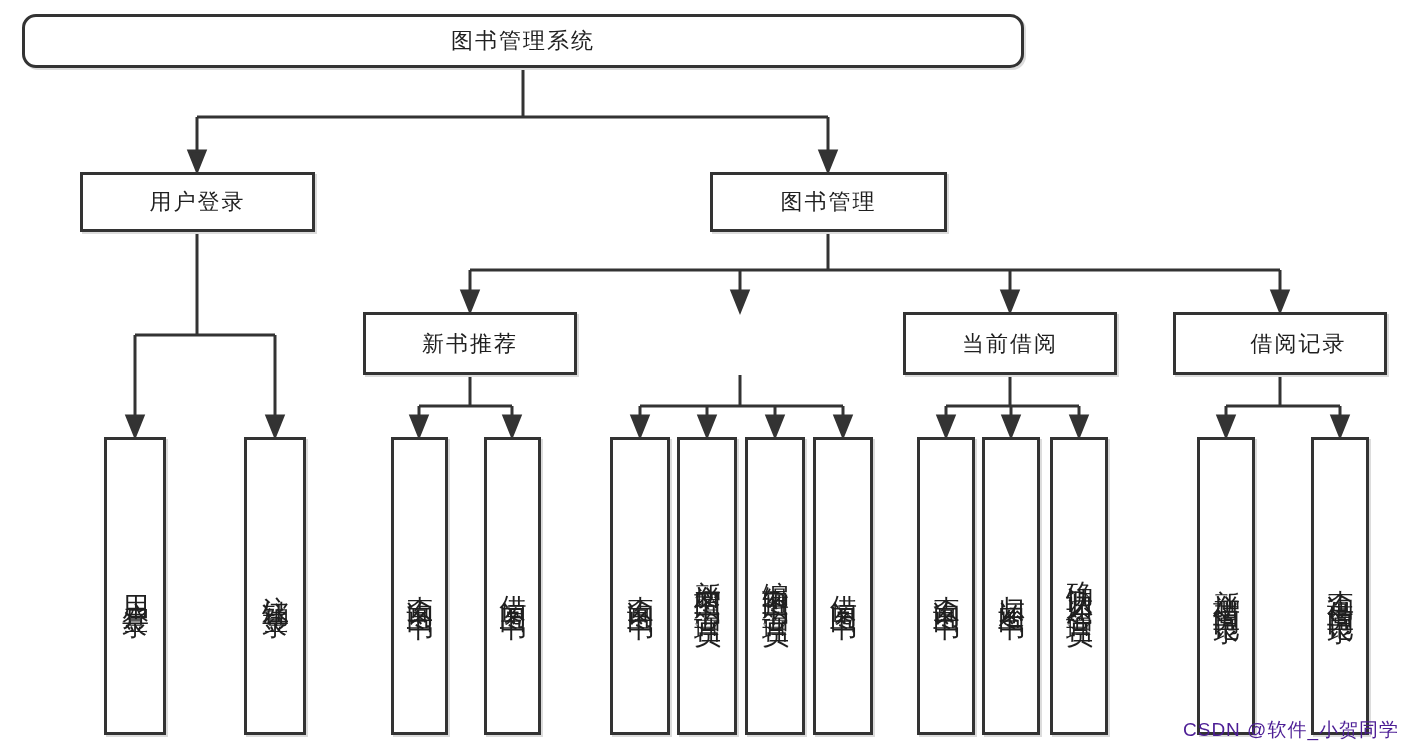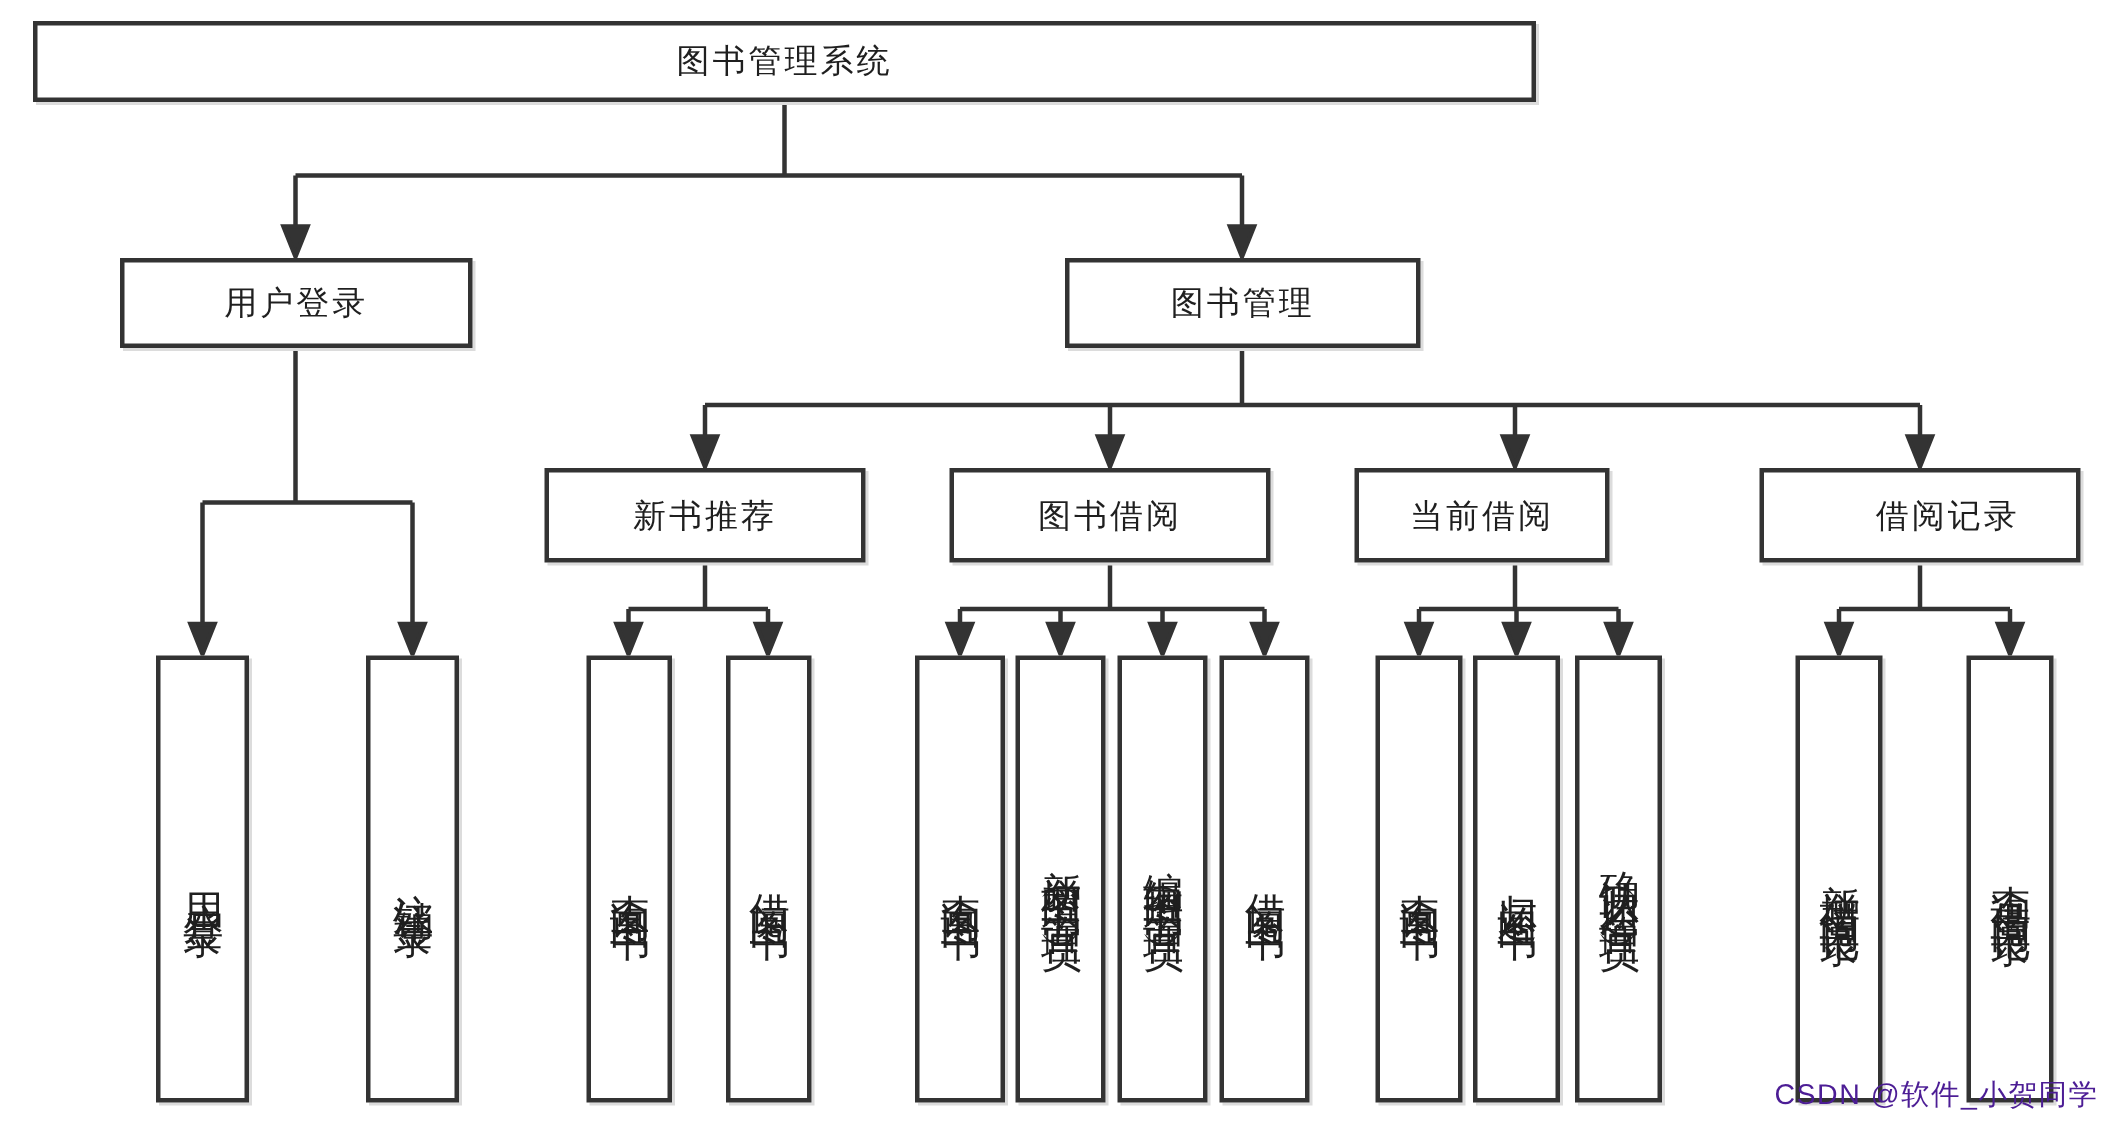--- a/index.html
+++ b/index.html
@@ -109,38 +109,35 @@
     <polygon points="1071,416 1087,416 1079,436"></polygon>
 
     <line x1="1280" y1="375" x2="1280" y2="407" fill="none"></line>
     <line x1="1226" y1="406" x2="1340" y2="406" fill="none"></line>
     <line x1="1226" y1="406" x2="1226" y2="418" fill="none"></line>
     <polygon points="1218,416 1234,416 1226,436"></polygon>
     <line x1="1340" y1="406" x2="1340" y2="418" fill="none"></line>
     <polygon points="1332,416 1348,416 1340,436"></polygon>
   </svg>
 
-  <div class="box" style="left:22px;top:14px;width:1002px;height:54px;">
+  <div class="box" style="left:22px;top:14px;width:1002px;height:54px;border-radius:14px;">
     <span class="hlabel">图书管理系统</span>
   </div>
 
   <div class="box" style="left:80px;top:172px;width:235px;height:60px;">
     <span class="hlabel">用户登录</span>
   </div>
   <div class="box" style="left:363px;top:312px;width:214px;height:63px;">
     <span class="hlabel">新书推荐</span>
   </div>
 
   <div class="box" style="left:710px;top:172px;width:237px;height:60px;">
     <span class="hlabel">图书管理</span>
   </div>
-  <div class="box" style="left:633px;top:312px;width:214px;height:63px;">
-    <span class="hlabel">图书借阅</span>
-  </div>
-  <div class="box" style="left:903px;top:312px;width:170px;height:63px;">
+  <div class="box" style="left:903px;top:312px;width:214px;height:63px;">
     <span class="hlabel">当前借阅</span>
   </div>
   <div class="box" style="left:1173px;top:312px;width:214px;height:63px;padding-left:37px;">
     <span class="hlabel">借阅记录</span>
   </div>
 
   <div class="box" style="left:104px;top:437px;width:62px;height:298px;">
     <span class="vlabel">用户登录</span>
   </div>
   <div class="box" style="left:244px;top:437px;width:62px;height:298px;">

